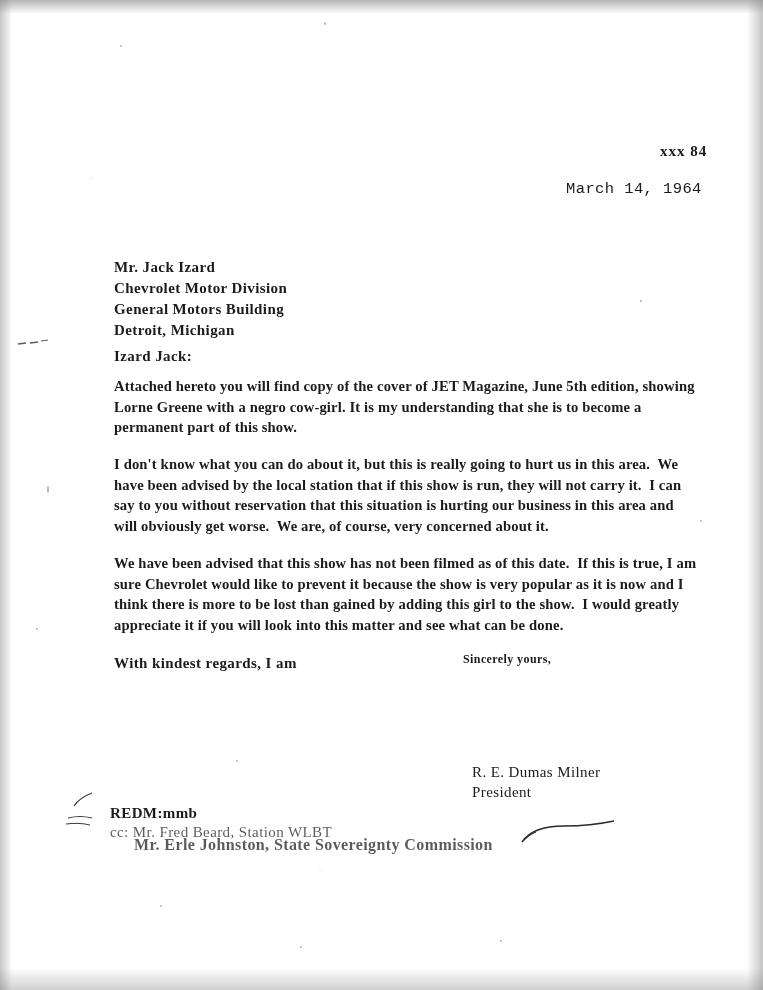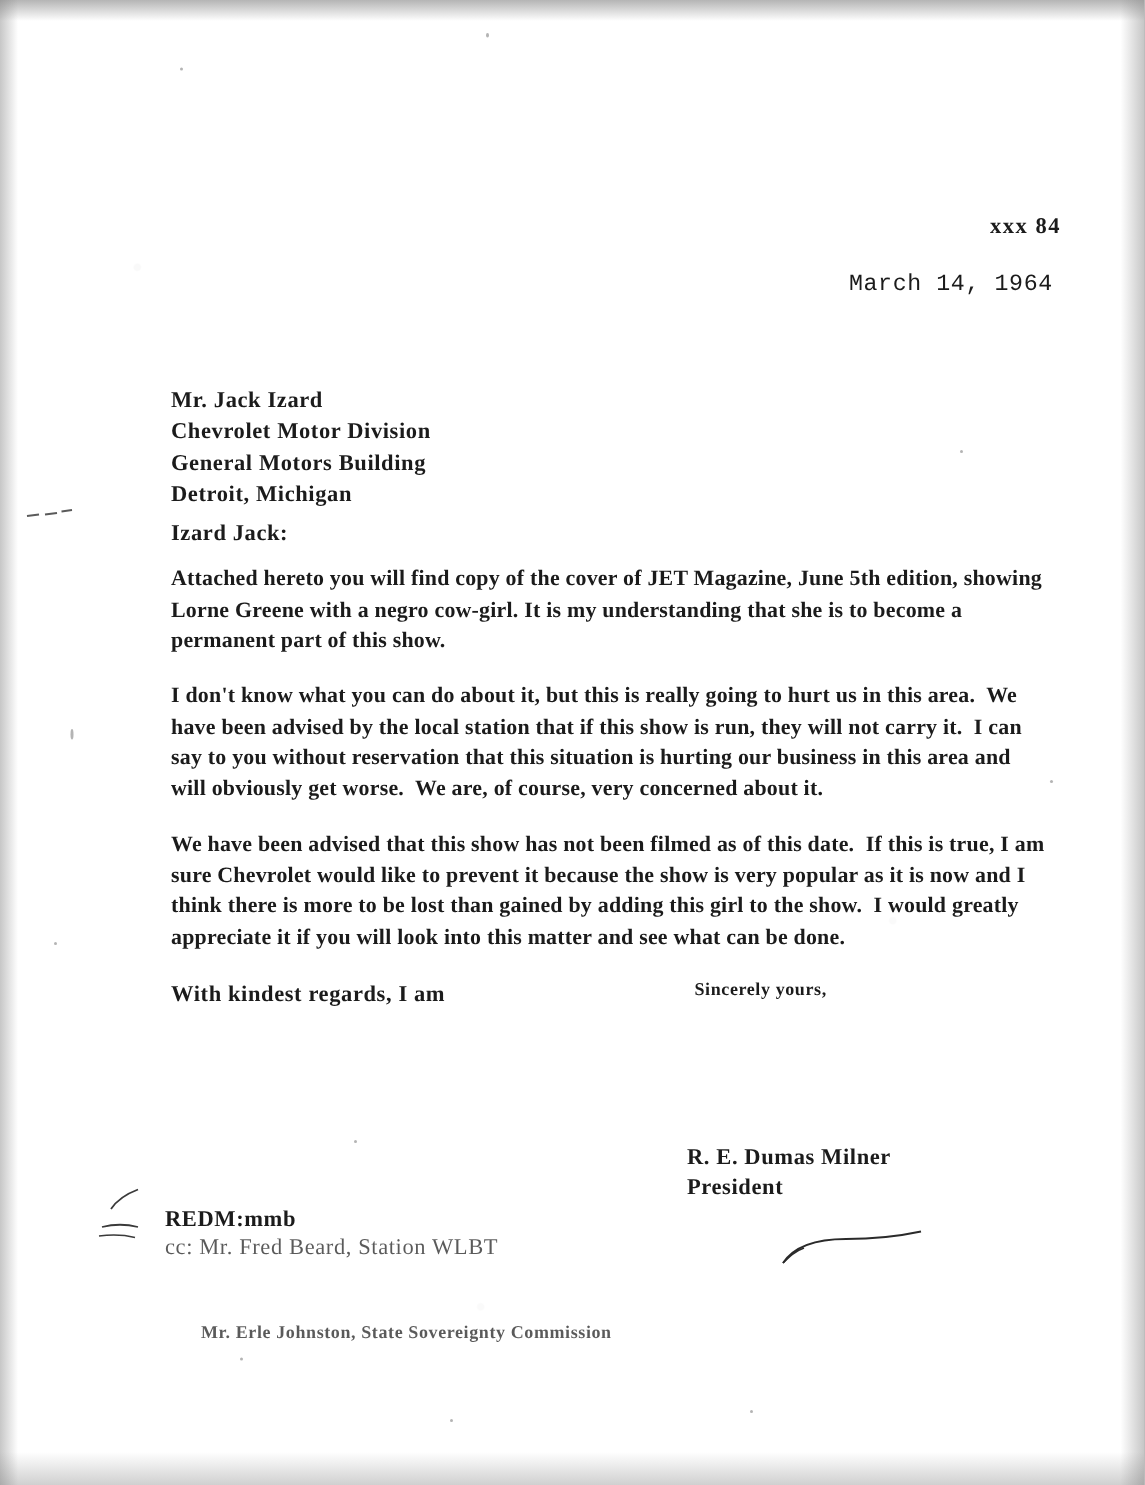--- a/index.html
+++ b/index.html
@@ -106,43 +106,43 @@
     font-size: 15px;
     font-weight: bold;
   }
   .sincerely {
     left: 463px;
     top: 652px;
     font-size: 12px;
     font-weight: bold;
   }
   .signer {
-    left: 458px;
+    left: 472px;
     top: 762px;
     font-size: 15px;
-    font-weight: bold;
+    font-weight: normal;
     line-height: 20px;
   }
   .initials {
     left: 110px;
     top: 803px;
     font-size: 15px;
     font-weight: bold;
     line-height: 21px;
   }
   .cc1 {
     left: 110px;
     top: 824px;
     font-size: 15px;
     font-weight: normal;
   }
   .cc2 {
     left: 134px;
-    top: 881px;
-    font-size: 12px;
+    top: 836px;
+    font-size: 16px;
     font-weight: bold;
   }
   
   .faded { opacity: 0.72; }
   .mark {
     position: absolute;
     pointer-events: none;
   }
   .pen-swoosh {
     left: 520px;

